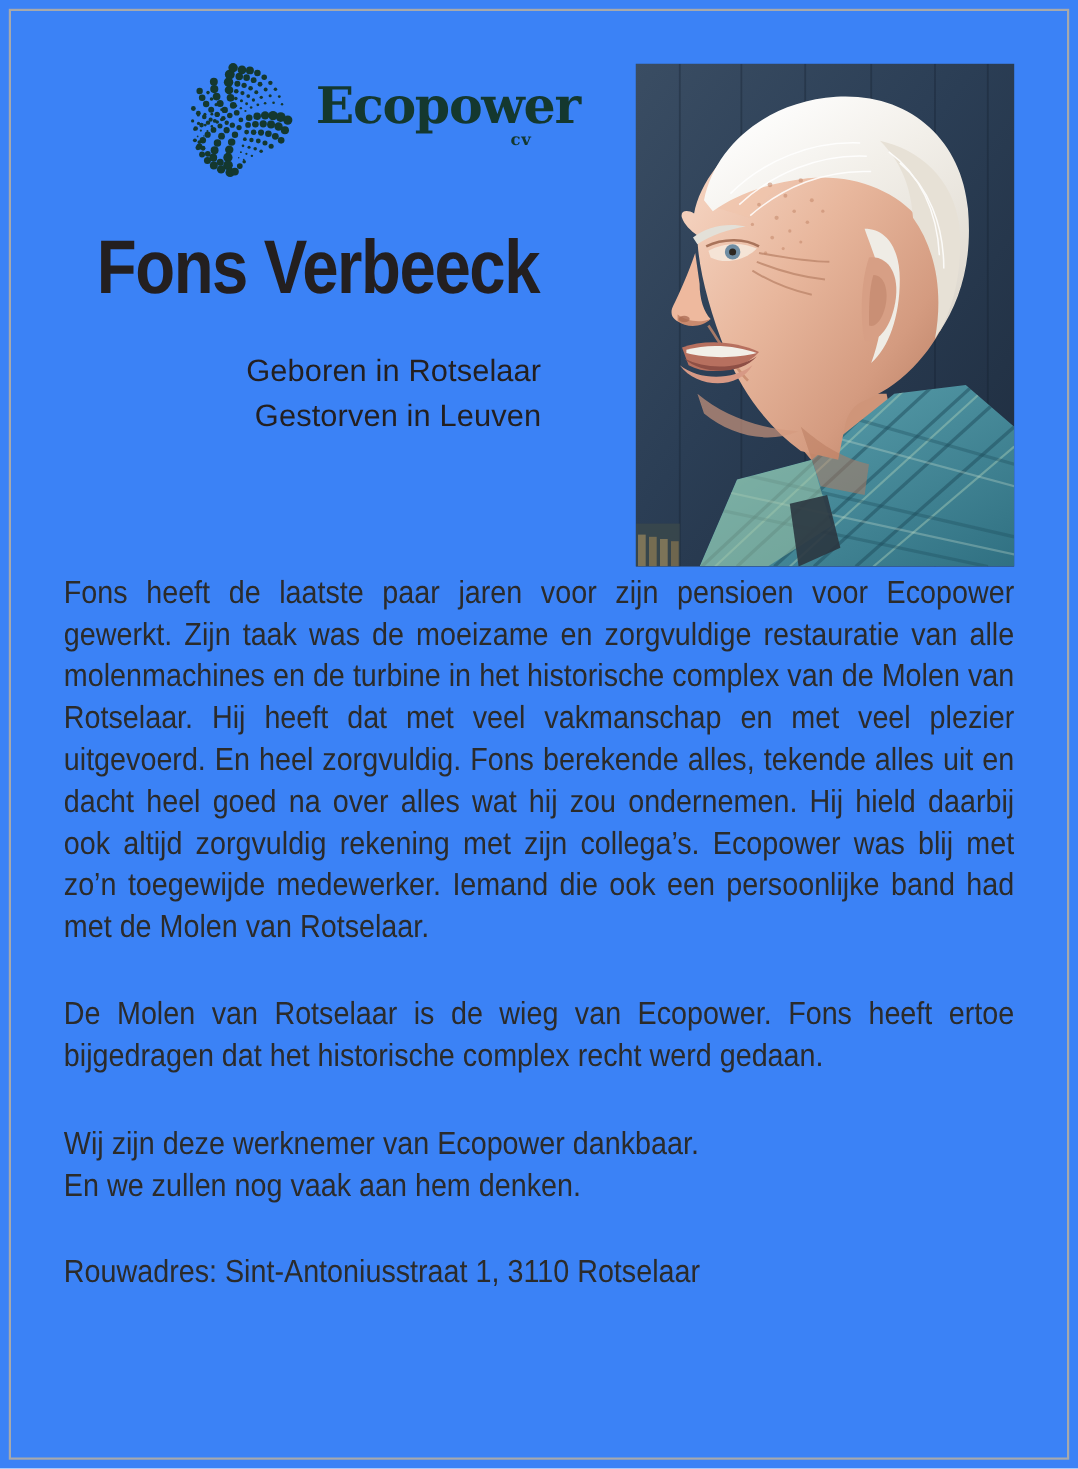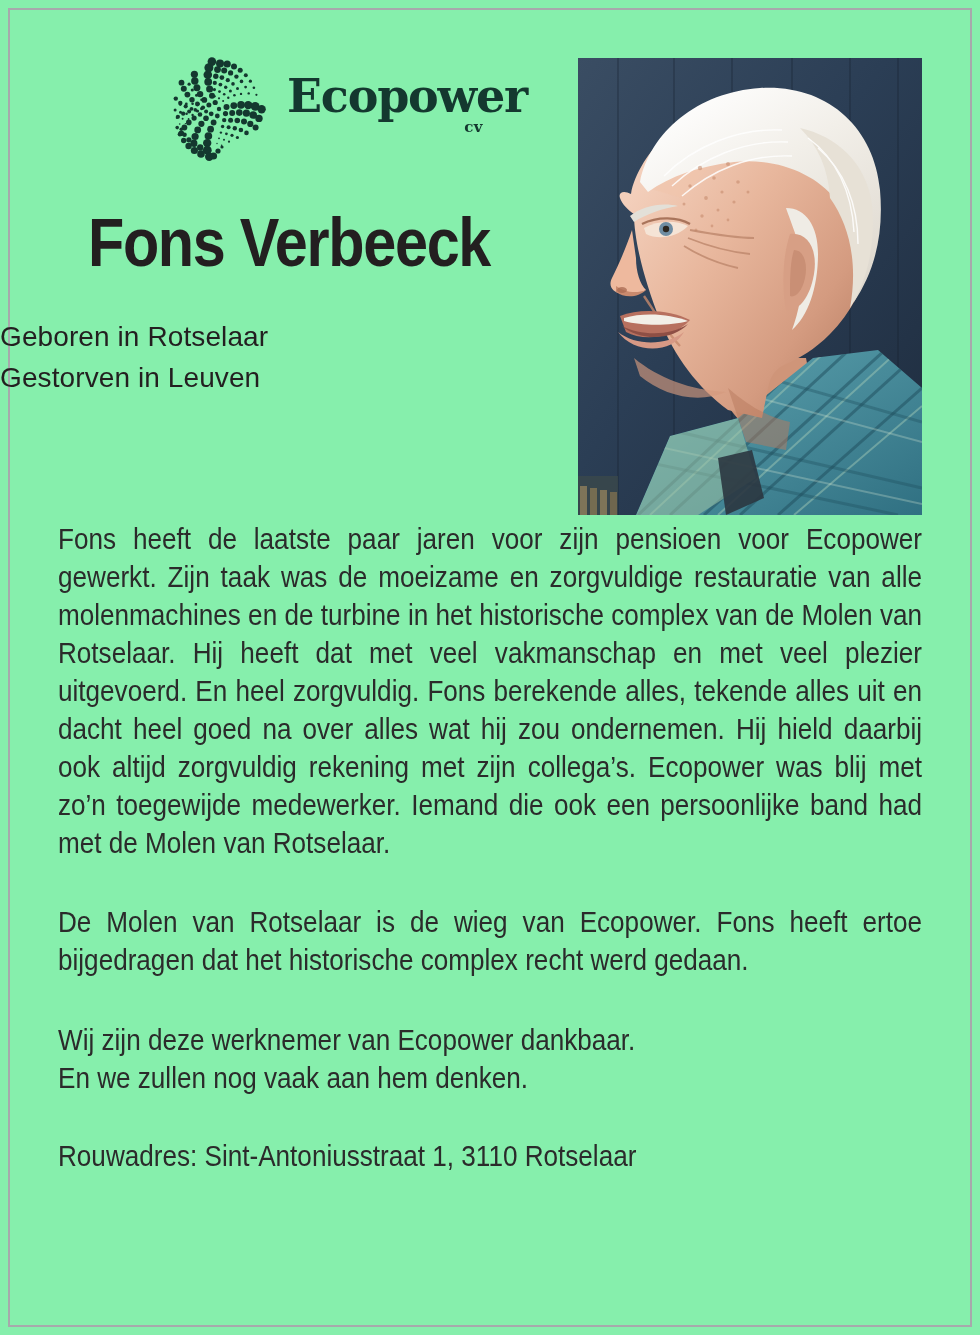--- a/index.html
+++ b/index.html
@@ -9,21 +9,21 @@
   }
   body {
     font-family: "Liberation Sans", sans-serif;
     -webkit-font-smoothing: antialiased;
   }
 
   .page {
     position: relative;
     width: 980px;
     height: 1335px;
-    background: #86efac;
+    background: #3b82f6;
     overflow: hidden;
     box-sizing: border-box;
     text-decoration: underline;
   }
 
   
   .page-frame {
     position: absolute;
     left: 8px;
     top: 8px;
@@ -101,24 +101,24 @@
     color: #231f20;
     line-height: 1;
     transform: scaleX(0.86);
     transform-origin: 50% 50%;
     white-space: nowrap;
   }
 
   
   .dates {
     position: absolute;
-    left: 0;
+    left: 14px;
     top: 316px;
     width: 478px;
-    text-align: left;
+    text-align: right;
     font-size: 28px;
     line-height: 41px;
     color: #231f20;
     letter-spacing: 0.1px;
   }
   .dates div { white-space: nowrap; }
 
   
   .photo {
     position: absolute;

